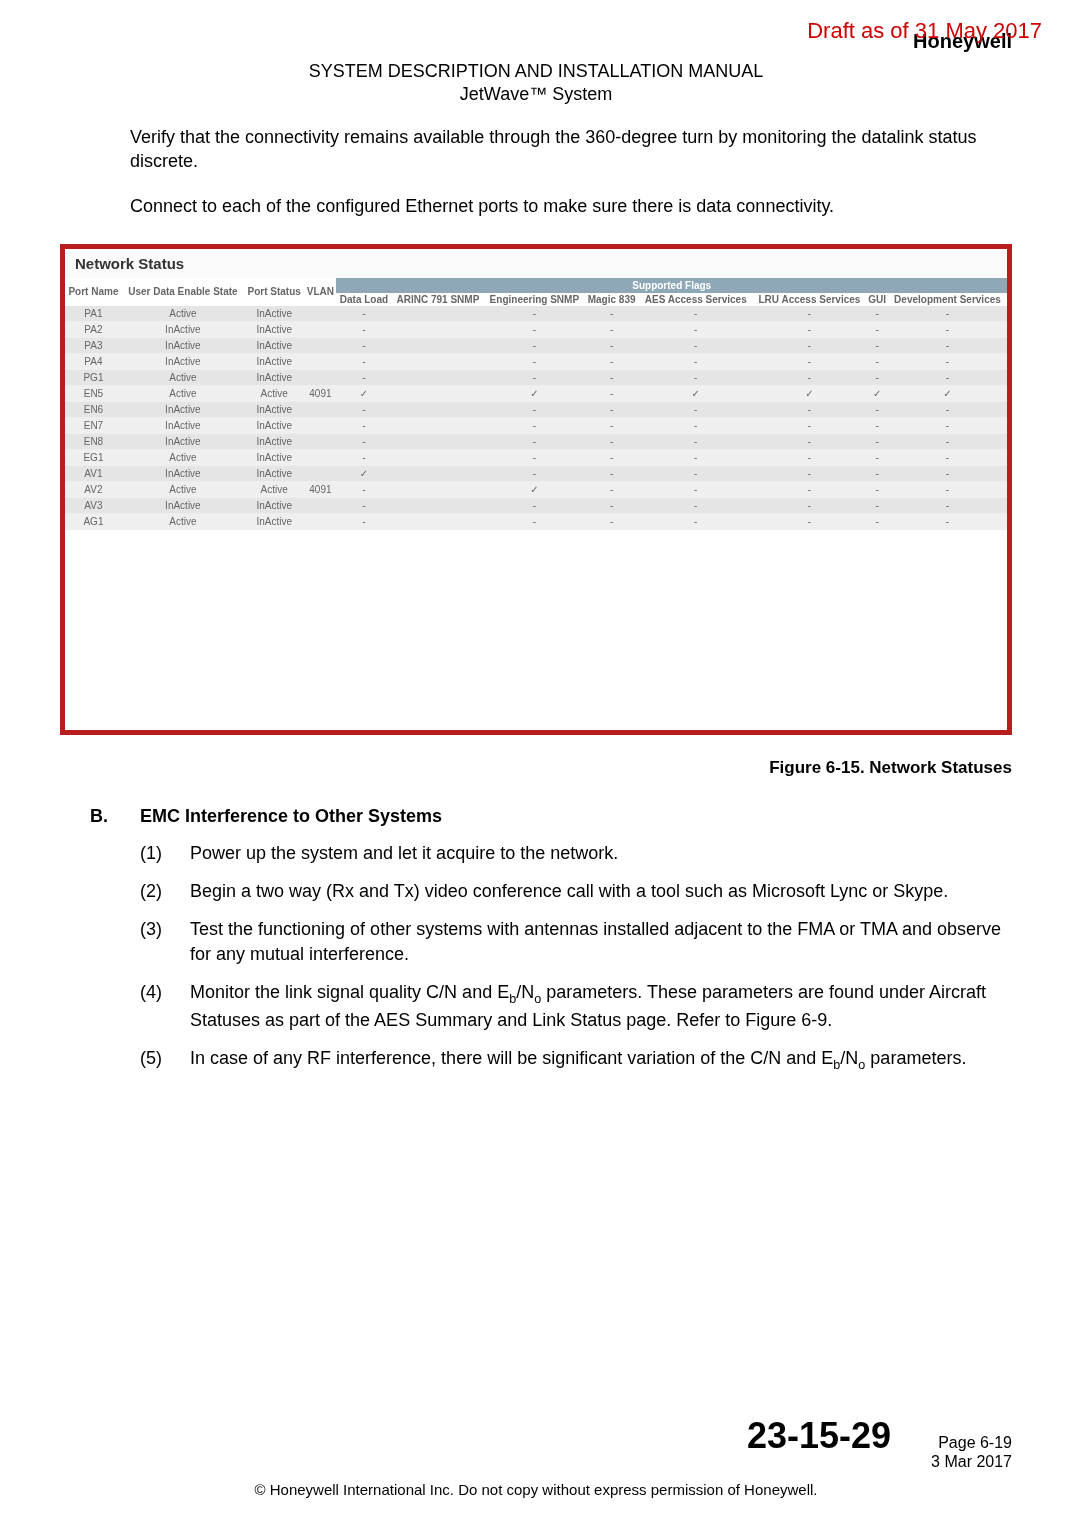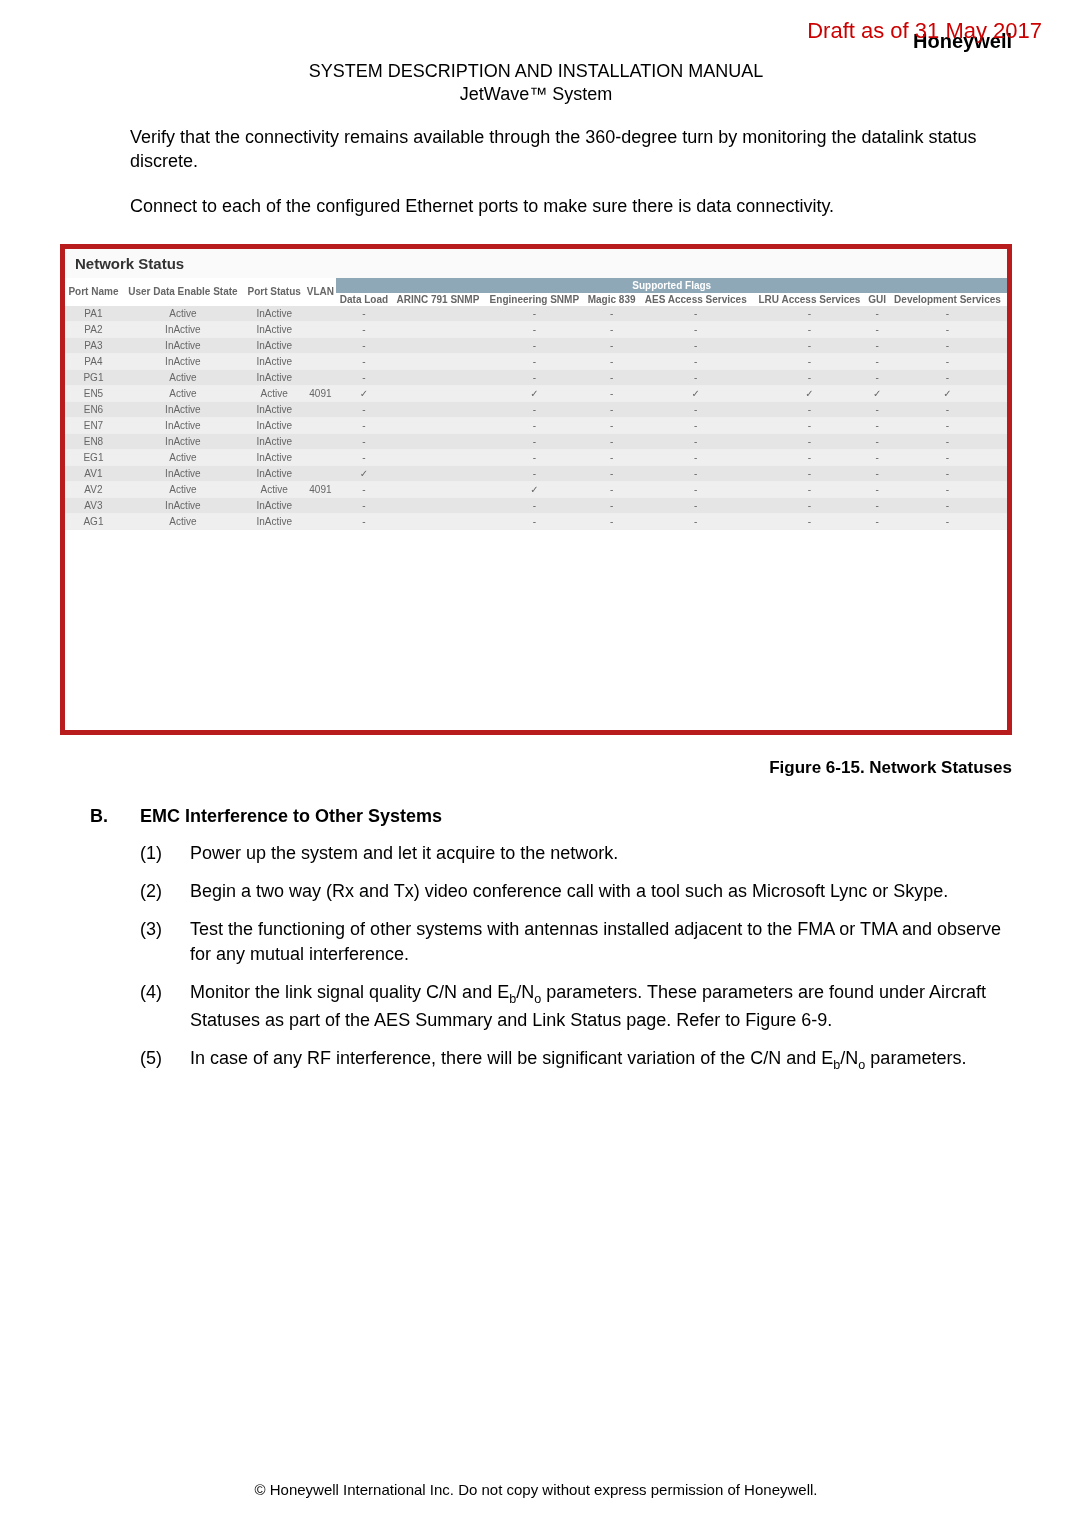--- a/index.html
+++ b/index.html
@@ -407,16 +407,23 @@
         <span class="ol-num">(4)</span>
         <span>Monitor the link signal quality C/N and E<sub>b</sub>/N<sub>o</sub> parameters. These parameters are found under Aircraft Statuses as part of the AES Summary and Link Status page. Refer to Figure 6-9.</span>
       </div>
       <div class="ol-item">
         <span class="ol-num">(5)</span>
         <span>In case of any RF interference, there will be significant variation of the C/N and E<sub>b</sub>/N<sub>o</sub> parameters.</span>
       </div>
     </div>
 
   <div class="footer">
+    <div class="footer-row">
+      <span class="doc-number">23-15-29</span>
+      <span class="page-date">
+        <span>Page 6-19</span><br>
+        <span>3 Mar 2017</span>
+      </span>
+    </div>
     <div class="copyright">© Honeywell International Inc. Do not copy without express permission of Honeywell.</div>
   </div>
 
 </div>
 
 </body></html>

